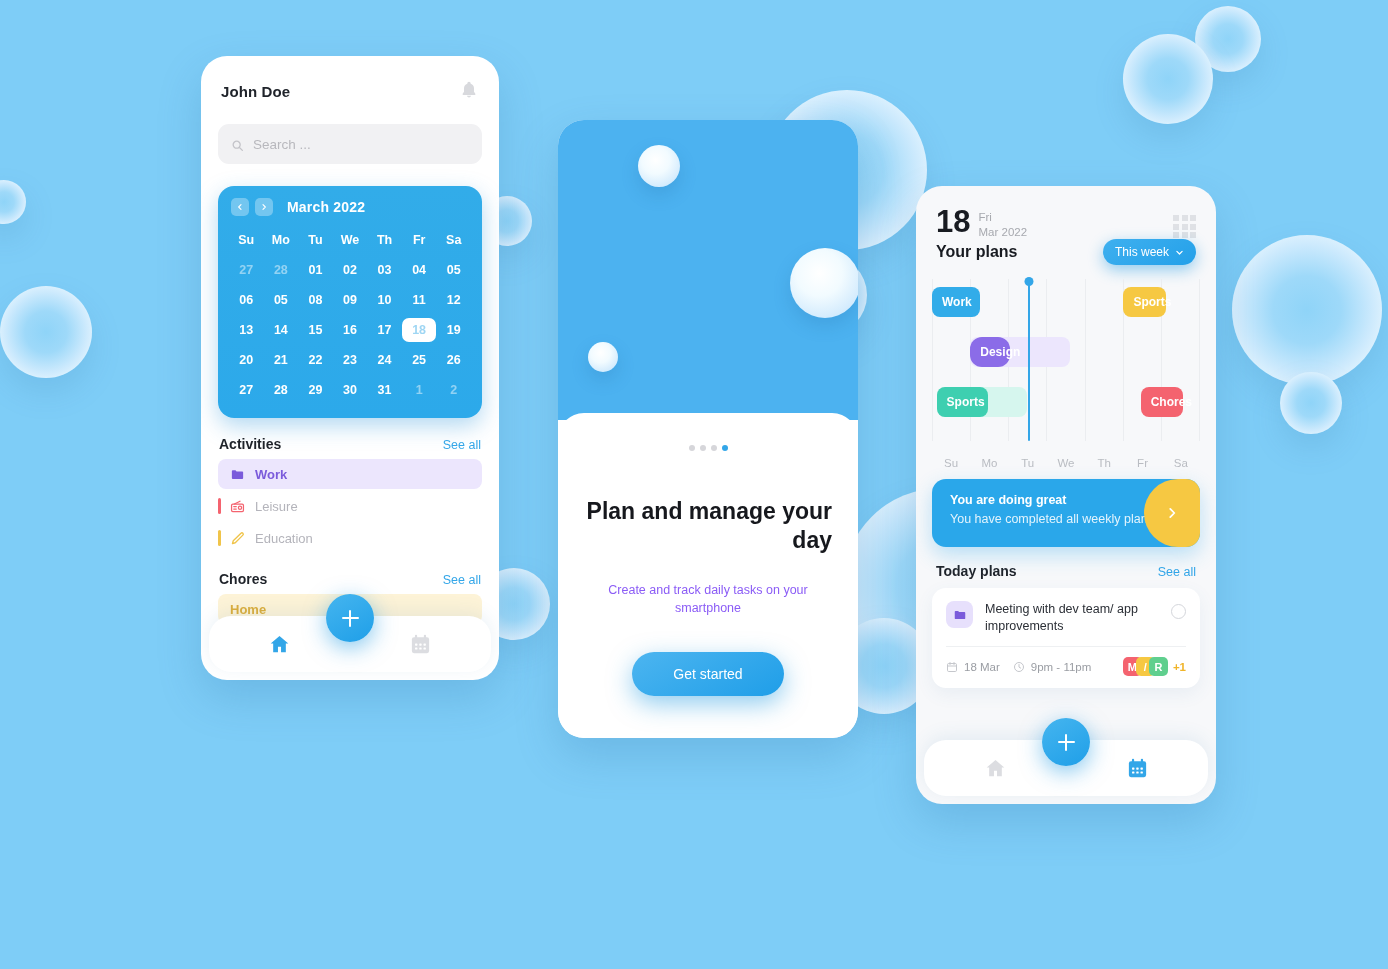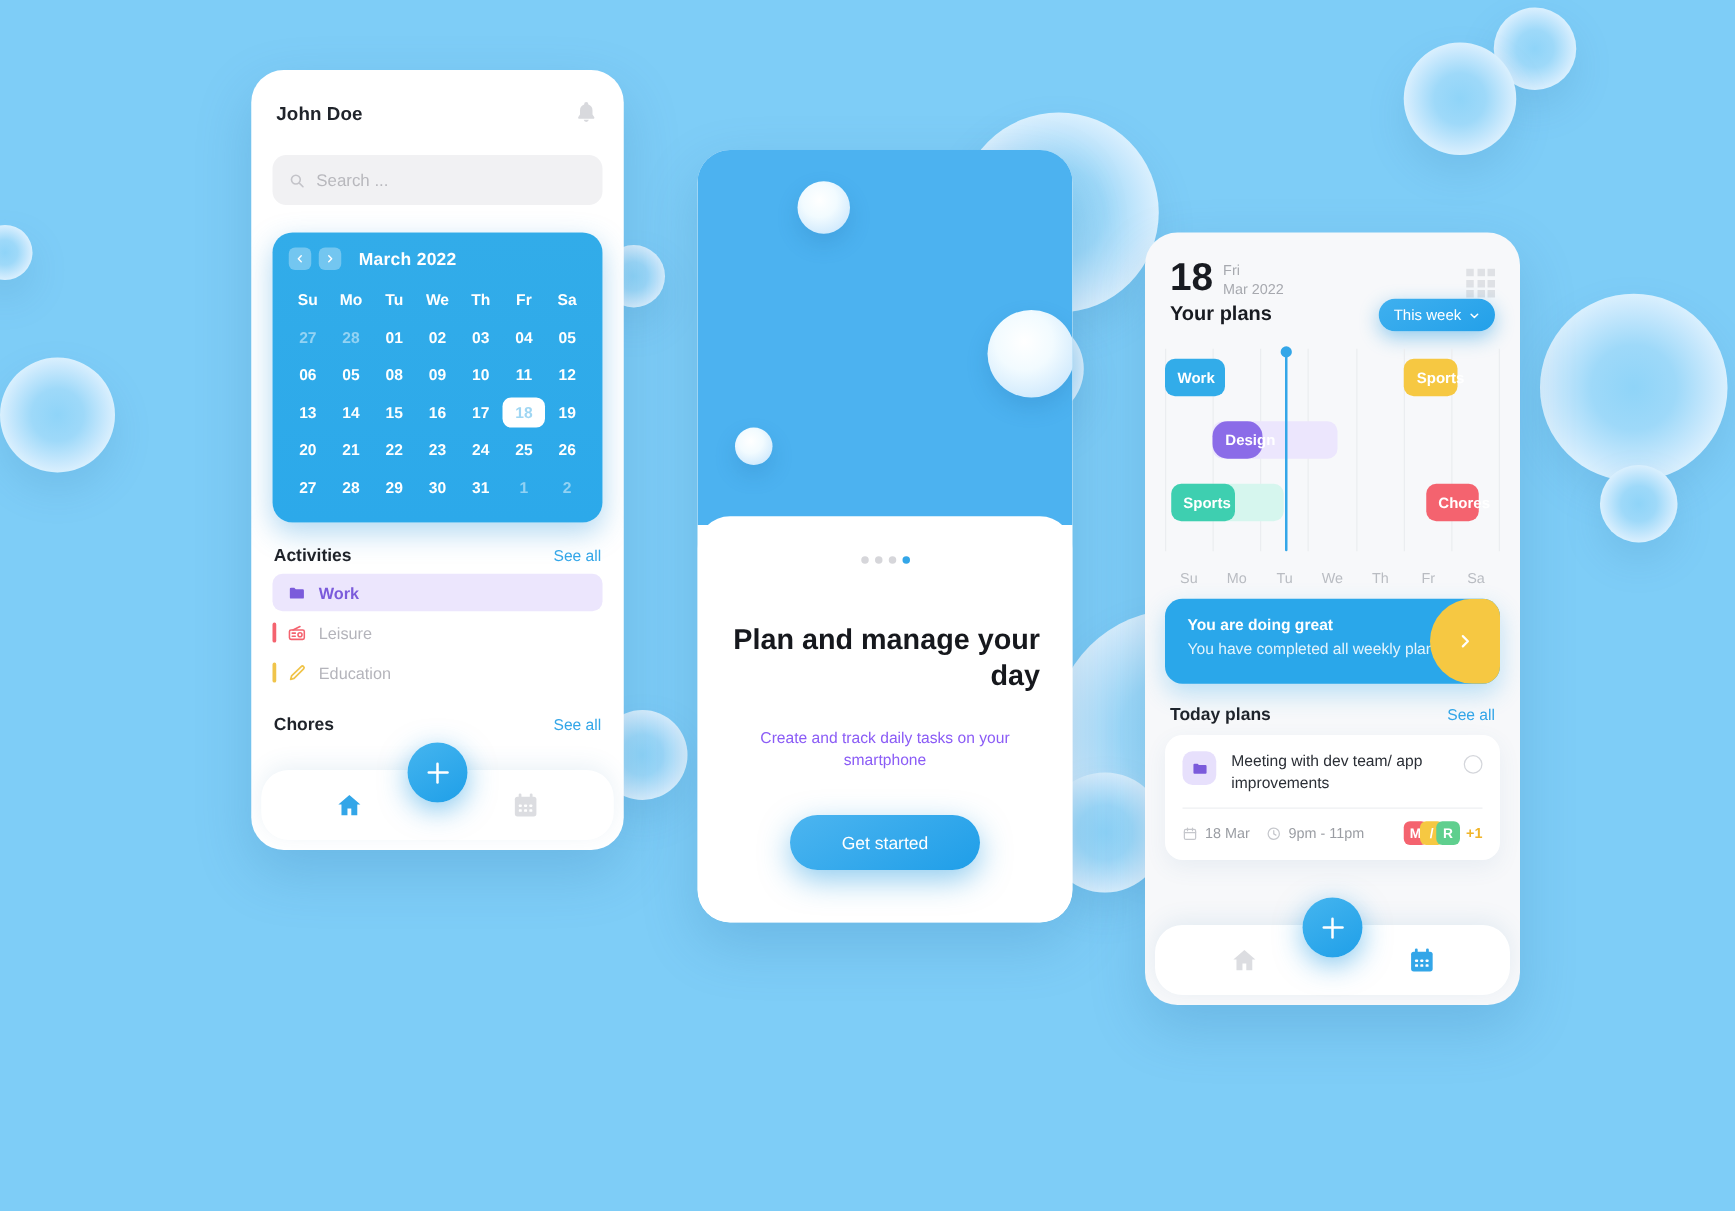--- a/index.html
+++ b/index.html
@@ -398,20 +398,23 @@
             <path d="M17.6 3.6a2.1 2.1 0 0 1 3 3L8.4 18.8 4 20l1.2-4.4z"></path>
           </svg></span>
         <span class="act-label">Education</span>
       </div>
     </div>
 
   <div class="sec-head">
     <span class="sec-title">Chores</span>
     <span class="see-all">See all</span>
   </div>
+  <div class="chore-row">
+    <span class="chore-label">Home</span>
+  </div>
 
   <div class="nav-bar">
     <span class="nav-ic">
       <svg viewBox="0 0 24 24" fill="#33a6e8">
           <path d="M12 3.2L2.8 11h2.6v9h5v-5.6h3.2V20h5v-9h2.6z"></path>
         </svg>
     </span>
     <span class="nav-ic">
       <svg viewBox="0 0 24 24" fill="#dcdde1">
           <rect x="3" y="4.5" width="18" height="16.5" rx="2.2"></rect>

